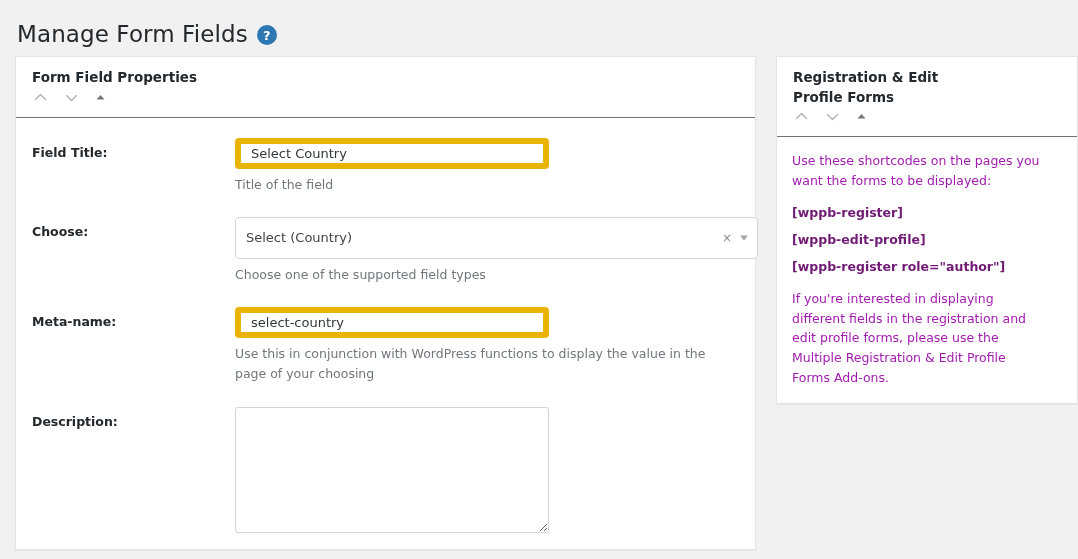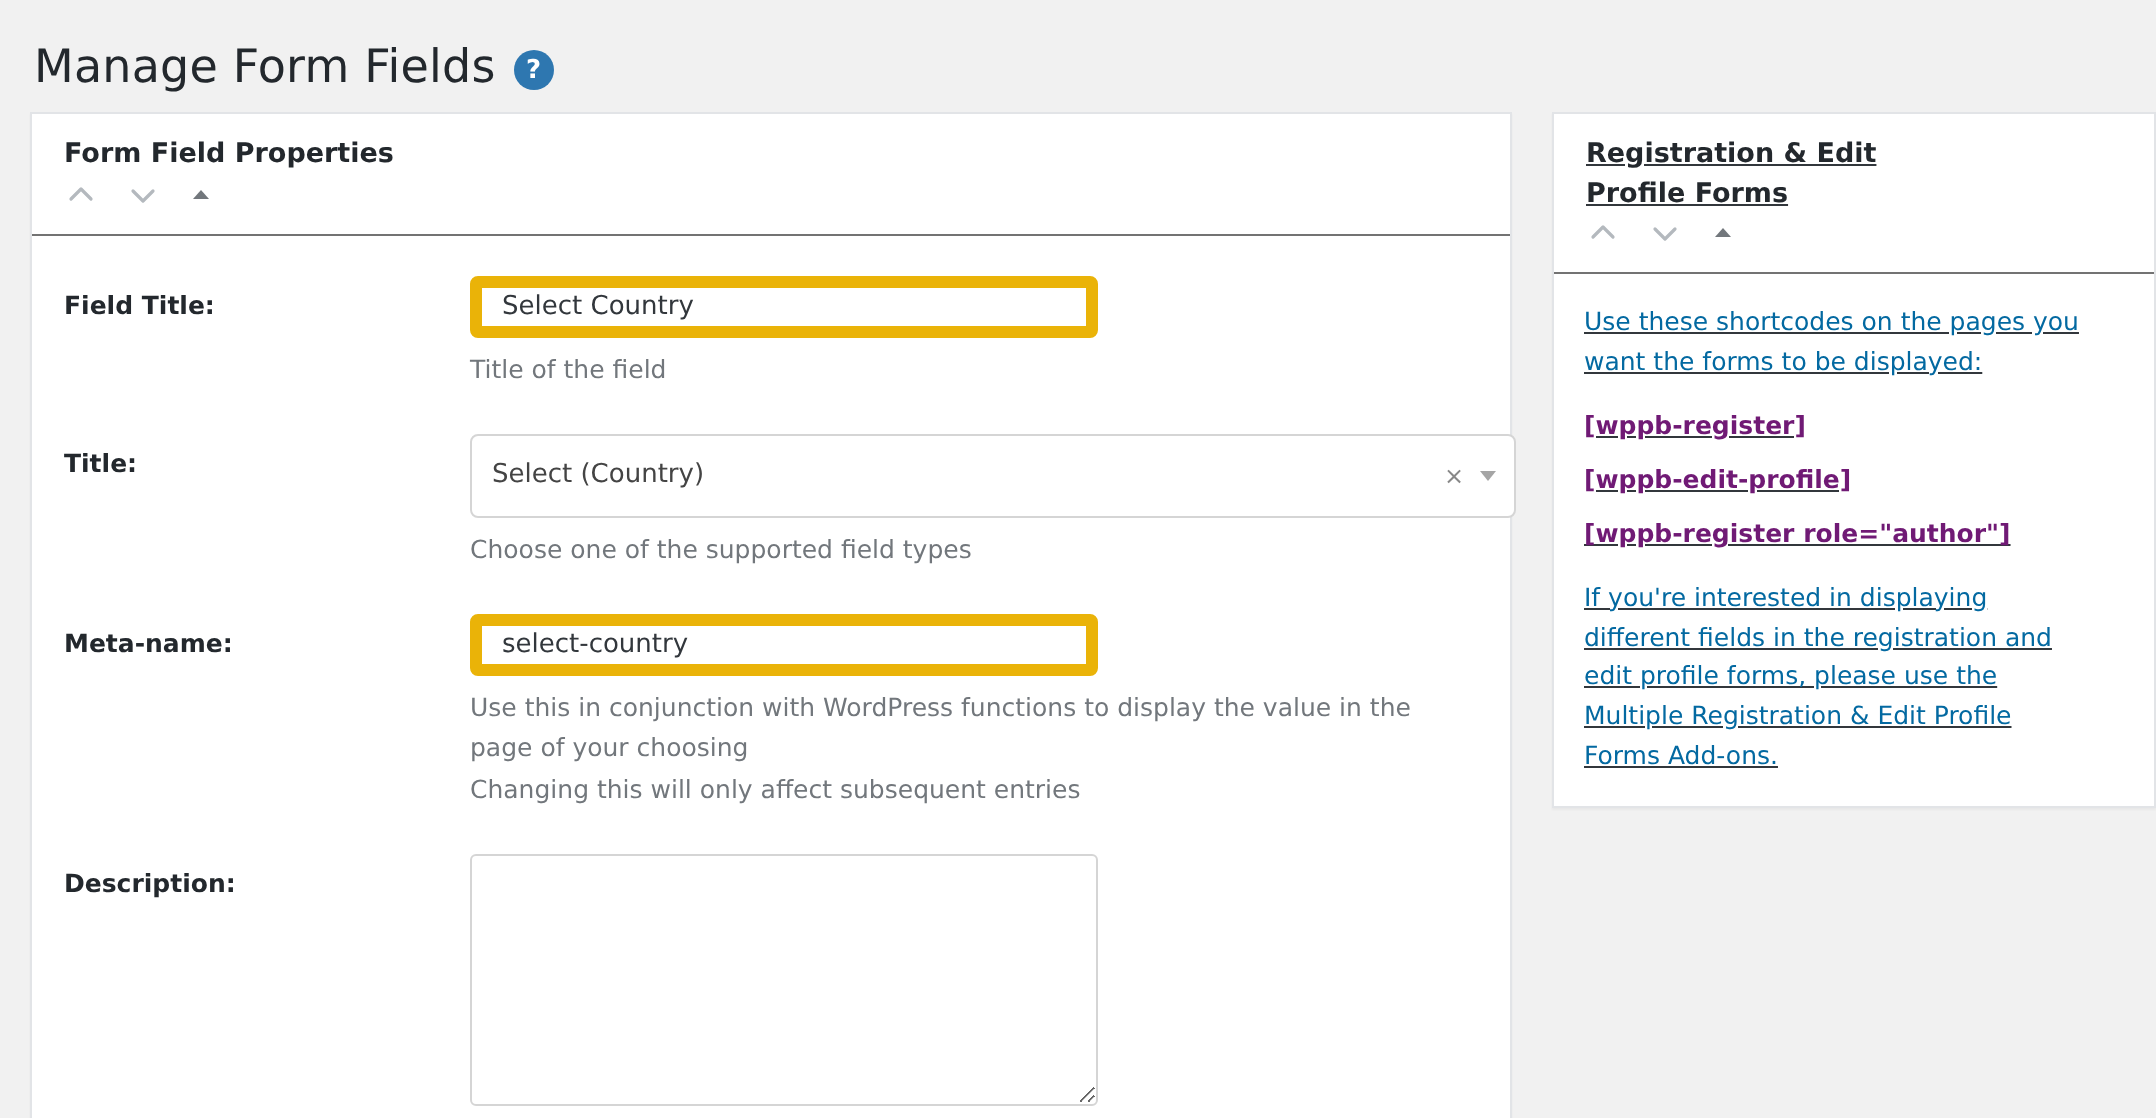--- a/index.html
+++ b/index.html
@@ -43,21 +43,21 @@
     flex: 0 0 auto;
   }
 
   
   .wrap {
     display: flex;
     align-items: flex-start;
     padding: 0 0 0 15px;
   }
   .col-main { width: 741px; }
-  .col-side { width: 333px; margin-left: 20px; text-decoration: underline; }
+  .col-side { width: 333px; margin-left: 20px; }
 
   
   .panel {
     background: #ffffff;
     border: 1px solid #e2e4e7;
     box-shadow: 0 1px 1px rgba(0,0,0,0.04);
   }
   .panel-header {
     display: flex;
     align-items: flex-start;
@@ -173,21 +173,21 @@
     border-radius: 3px;
     resize: both;
     outline: none;
     display: block;
   }
 
   
   .side-body { padding: 14px 15px 15px 15px; }
   .side-p {
     font-size: 12.5px;
-    color: #0369a1;
+    color: #a21caf;
     line-height: 1.58;
     margin: 0 16px 12px 0;
   }
   .side-p:last-child { margin-bottom: 0; }
   .shortcode {
     font-size: 12.5px;
     font-weight: 700;
     color: #701a75;
     line-height: 1.55;
     margin-bottom: 8px;
@@ -235,40 +235,39 @@
           <div class="row-label">Field Title:</div>
           <div class="row-field">
             <input type="text" value="Select Country" style="">
             <div class="hint">
               <div>Title of the field</div>
             </div>
           </div>
         </div>
 
         <div class="row">
-          <div class="row-label">Title:</div>
+          <div class="row-label">Choose:</div>
           <div class="row-field">
             <div class="select2">
               <span class="select2-value">Select (Country)</span>
               <span class="select2-clear">×</span>
               <span class="select2-caret"></span>
             </div>
             <div class="hint">
               <div>Choose one of the supported field types</div>
             </div>
           </div>
         </div>
 
         <div class="row">
           <div class="row-label">Meta-name:</div>
           <div class="row-field">
             <input type="text" value="select-country" style="">
             <div class="hint">
               <div>Use this in conjunction with WordPress functions to display the value in the page of your choosing</div>
-              <div>Changing this will only affect subsequent entries</div>
             </div>
           </div>
         </div>
 
         <div class="row">
           <div class="row-label">Description:</div>
           <div class="row-field">
             <textarea placeholder="" style=""></textarea>
           </div>
         </div>

